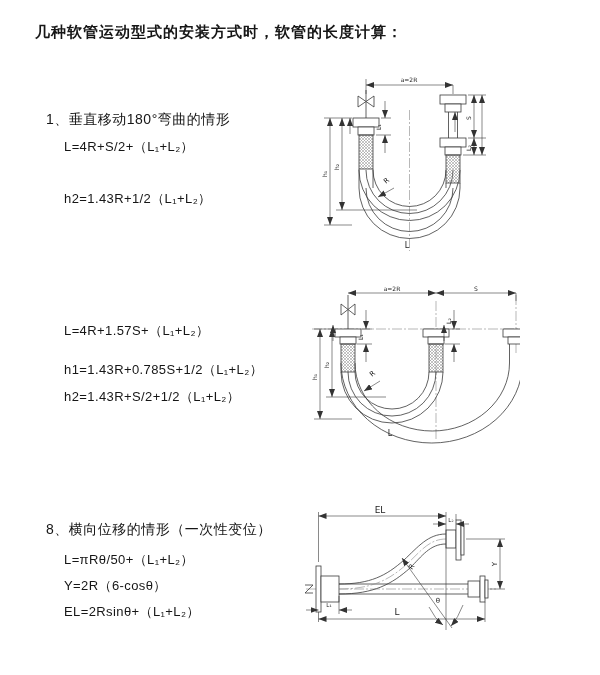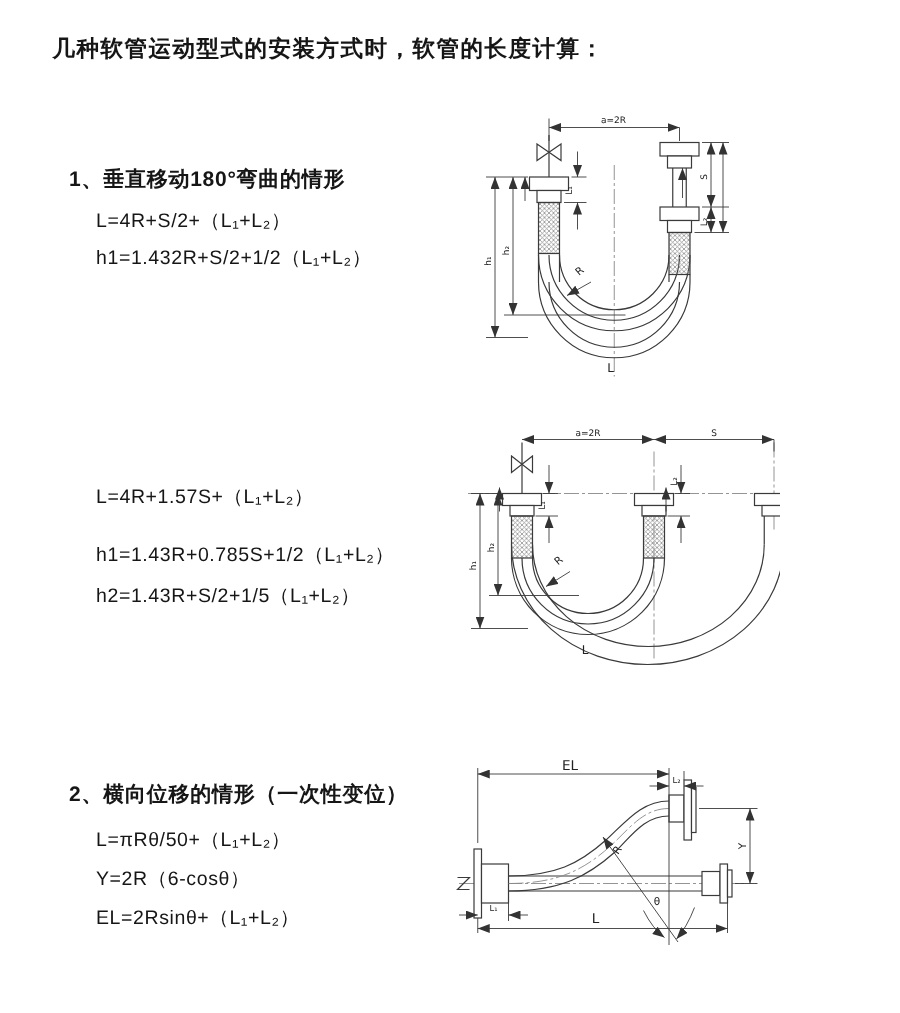--- a/index.html
+++ b/index.html
@@ -1,40 +1,40 @@
 <!DOCTYPE html>
 <html><head>
 <meta charset="utf-8">
 <style>
   html,body{margin:0;padding:0;background:#fff;}
   .page{position:relative;width:520px;height:675px;background:#ffffff;overflow:hidden;
         font-family:"Liberation Sans","DejaVu Sans",sans-serif;color:#161616;}
   .title{position:absolute;left:35px;top:23px;font-size:15px;font-weight:bold;letter-spacing:1px;white-space:nowrap;}
-  .heading{position:absolute;left:46px;font-size:14px;font-weight:bold;letter-spacing:0.5px;white-space:nowrap;text-align:right;}
+  .heading{position:absolute;left:46px;font-size:14px;font-weight:normal;letter-spacing:0.5px;white-space:nowrap;text-align:right;}
   .formula{position:absolute;left:64px;font-size:13px;letter-spacing:0.4px;white-space:nowrap;text-align:right;}
   svg.diag{position:absolute;}
   svg text{font-family:"DejaVu Sans",sans-serif;font-size:6px;fill:#222;stroke:none;}
   svg .t7{font-size:7px;} svg .t8{font-size:8px;} svg .t9{font-size:9px;} svg .t55{font-size:5.5px;}
   .tc{text-anchor:middle;}
   svg line,svg path,svg polyline{stroke:#3a3a3a;stroke-width:0.8;fill:none;}
   svg polygon{stroke:#3a3a3a;stroke-width:0.8;fill:#fff;}
   svg rect{stroke:#3a3a3a;stroke-width:0.8;fill:#fff;}
   svg .dim{stroke-width:0.6;}
   svg .cl{stroke:#888;stroke-width:0.6;stroke-dasharray:10,2,2,2;}
 </style>
 </head>
 <body>
 
 <div class="page">
 
   <div class="title">几种软管运动型式的安装方式时，软管的长度计算：</div>
 
   <div class="heading" style="top:111px">1、垂直移动180°弯曲的情形</div>
   <div class="formula" style="top:138px">L=4R+S/2+（L₁+L₂）</div>
-  <div class="formula" style="top:163px">h1=1.432R+S/2+1/2（L₁+L₂）</div>
+  <div class="formula" style="top:190px">h2=1.43R+1/2（L₁+L₂）</div>
 
   <svg class="diag" style="left:306px;top:70px" width="250" height="185" viewBox="0 0 250 185">
     <defs>
       <pattern id="hp1" width="3" height="3" patternUnits="userSpaceOnUse">
         <path d="M0,3 L3,0 M0,0 L3,3" style="stroke:#8a8a8a;stroke-width:0.5"></path>
       </pattern>
       <marker id="ae1" markerWidth="9" markerHeight="6" refX="8" refY="3" orient="auto" markerUnits="userSpaceOnUse">
         <path d="M0,0 L8,3 L0,6 Z" style="fill:#333;stroke:none"></path>
       </marker>
       <marker id="as1" markerWidth="9" markerHeight="6" refX="1" refY="3" orient="auto" markerUnits="userSpaceOnUse">
@@ -102,21 +102,21 @@
       <line class="dim" x1="168" y1="68" x2="168" y2="85" marker-start="url(#as1)" marker-end="url(#ae1)"></line>
       <line class="dim" x1="176" y1="25" x2="176" y2="85" marker-start="url(#as1)" marker-end="url(#ae1)"></line>
       <text class="tc" x="165" y="48" transform="rotate(-90 165 48)">S</text>
       <text class="tc" x="165" y="78" transform="rotate(-90 165 78)">L₂</text>
       <text class="tc t8" x="101" y="178">L</text>
     </g>
   </svg>
 
   <div class="formula" style="top:322px">L=4R+1.57S+（L₁+L₂）</div>
   <div class="formula" style="top:361px">h1=1.43R+0.785S+1/2（L₁+L₂）</div>
-  <div class="formula" style="top:388px">h2=1.43R+S/2+1/5（L₁+L₂）</div>
+  <div class="formula" style="top:388px">h2=1.43R+S/2+1/2（L₁+L₂）</div>
 
   <svg class="diag" style="left:306px;top:281px" width="262" height="175" viewBox="0 0 262 175">
     <defs>
       <pattern id="hp2" width="3" height="3" patternUnits="userSpaceOnUse">
         <path d="M0,3 L3,0 M0,0 L3,3" style="stroke:#8a8a8a;stroke-width:0.5"></path>
       </pattern>
       <marker id="ae2" markerWidth="9" markerHeight="6" refX="8" refY="3" orient="auto" markerUnits="userSpaceOnUse">
         <path d="M0,0 L8,3 L0,6 Z" style="fill:#333;stroke:none"></path>
       </marker>
       <marker id="as2" markerWidth="9" markerHeight="6" refX="1" refY="3" orient="auto" markerUnits="userSpaceOnUse">
@@ -180,21 +180,21 @@
       <line class="dim" x1="139" y1="63" x2="154" y2="63"></line>
       <text class="tc" x="145" y="40" transform="rotate(-90 145 40)">L₂</text>
       <line class="dim" x1="27" y1="60" x2="27" y2="44" marker-end="url(#ae2)"></line>
       <line class="dim" x1="138" y1="60" x2="138" y2="44" marker-end="url(#ae2)"></line>
       <line class="dim" x1="74" y1="100" x2="58" y2="110" marker-end="url(#ae2)"></line>
       <text class="t7" x="66" y="96" transform="rotate(-40 66 96)">R</text>
       <text class="tc t8" x="84" y="155">L</text>
     </g>
   </svg>
 
-  <div class="heading" style="top:521px">2、横向位移的情形（一次性变位）</div>
+  <div class="heading" style="top:521px">8、横向位移的情形（一次性变位）</div>
   <div class="formula" style="top:551px">L=πRθ/50+（L₁+L₂）</div>
   <div class="formula" style="top:577px">Y=2R（6-cosθ）</div>
   <div class="formula" style="top:603px">EL=2Rsinθ+（L₁+L₂）</div>
 
   <svg class="diag" style="left:300px;top:504px" width="272" height="152" viewBox="0 0 272 152">
     <defs>
       <marker id="ae3" markerWidth="9" markerHeight="6" refX="8" refY="3" orient="auto" markerUnits="userSpaceOnUse">
         <path d="M0,0 L8,3 L0,6 Z" style="fill:#333;stroke:none"></path>
       </marker>
       <marker id="as3" markerWidth="9" markerHeight="6" refX="1" refY="3" orient="auto" markerUnits="userSpaceOnUse">

